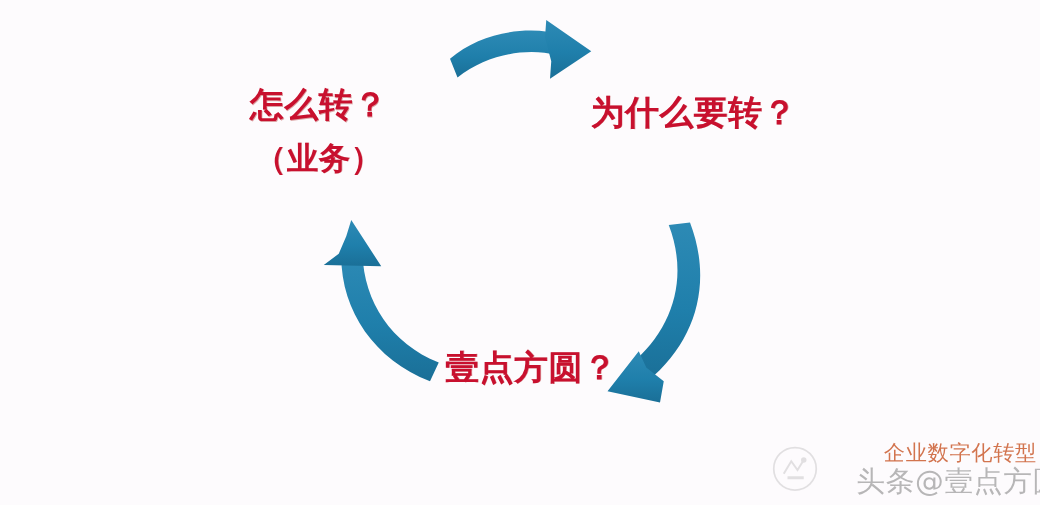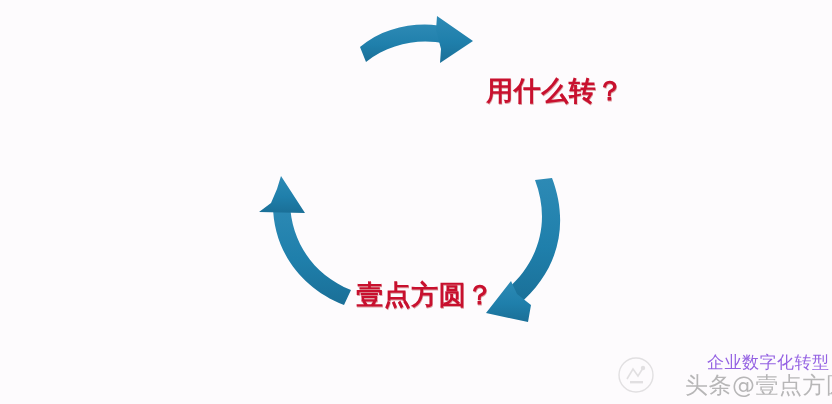--- a/index.html
+++ b/index.html
@@ -81,21 +81,21 @@
   #watermark-text {
     position: relative;
     height: 50px;
     flex: 1 1 auto;
   }
   #watermark-faded {
     position: absolute;
     left: 44px;
     top: 1px;
     font-size: 17px;
-    color: #6d28d9;
+    color: #c2410c;
     opacity: 0.72;
     white-space: nowrap;
     letter-spacing: 0.5px;
   }
   #watermark-handle {
     position: absolute;
     left: 22px;
     top: 20px;
     font-size: 23px;
     color: #8d8d8d;
@@ -139,23 +139,27 @@
     <g>
       <path d="M 344 305
                C 300 288, 273 249, 273 205
                L 290 203
                C 291 241, 313 275, 351 290
                Z" fill="url(#blueGrad)"></path>
       <path d="M 281 176 L 305 213 L 259 212 L 271 203 L 277 189 Z" fill="url(#blueGrad)"></path>
     </g>
   </svg>
 
+  <div class="node" id="node-business">
+    <span class="title">怎么转？</span>
+    <span class="sub">（业务）</span>
+  </div>
 
   <div class="node" id="node-value">
-    <span class="title">用什么转？</span>
+    <span class="title">为什么要转？</span>
   </div>
 
   <div class="node" id="node-technology">
     <span class="title">壹点方圆？</span>
   </div>
 
   <div id="watermark">
     <svg id="watermark-logo" viewBox="0 0 40 40">
       <circle cx="20" cy="20" r="17" fill="none" stroke="#555" stroke-width="1.4"></circle>
       <path d="M 11 24 L 17 14 L 22 21 L 27 13" fill="none" stroke="#555" stroke-width="1.6"></path>

